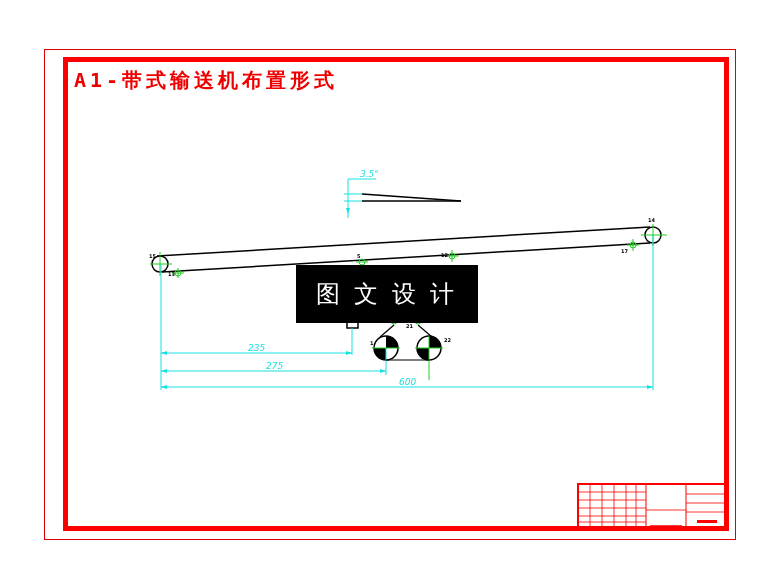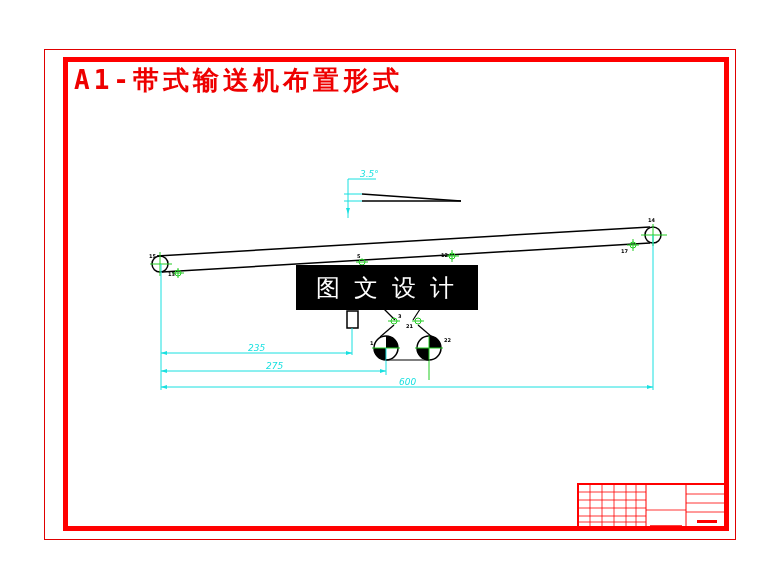--- a/index.html
+++ b/index.html
@@ -1,21 +1,21 @@
 <!DOCTYPE html>
 <html><head>
 <meta charset="utf-8">
 <style>
   html, body { margin:0; padding:0; background:#ffffff; }
   body { width:775px; height:576px; position:relative; overflow:hidden; font-family:"DejaVu Sans", sans-serif; }
   .outer-frame { position:absolute; left:44px; top:49px; width:692px; height:491px; border:1px solid #e00000; box-sizing:border-box; }
   .inner-frame { position:absolute; left:63px; top:57px; width:666px; height:474px; border:5px solid #ff0000; box-sizing:border-box; }
-  .title { position:absolute; left:74px; top:64px; font-family:"DejaVu Sans Mono", monospace; font-size:26px; font-weight:bold; color:#ee0000; letter-spacing:4px; line-height:32px; white-space:nowrap; }
+  .title { position:absolute; left:74px; top:64px; font-family:"DejaVu Sans Mono", monospace; font-size:20px; font-weight:bold; color:#ee0000; letter-spacing:4px; line-height:32px; white-space:nowrap; }
   svg.drawing { position:absolute; left:0; top:0; }
-  .watermark { position:absolute; left:296px; top:265px; width:182px; height:45px; background:#000; color:#fff; font-size:24px; letter-spacing:14px; display:flex; align-items:center; justify-content:center; padding-left:10px; box-sizing:border-box; }
+  .watermark { position:absolute; left:296px; top:265px; width:182px; height:58px; background:#000; color:#fff; font-size:24px; letter-spacing:14px; display:flex; align-items:center; justify-content:center; padding-left:10px; box-sizing:border-box; }
   .dim-text { font-family:"DejaVu Sans", sans-serif; font-size:9px; fill:#19e0e0; font-style:italic; }
   .label-text { font-family:"DejaVu Sans", sans-serif; font-size:5px; fill:#000; font-weight:bold; }
 </style>
 </head>
 <body>
 
 <div class="outer-frame"></div>
 <div class="inner-frame"></div>
 
 <div class="title">A1-带式输送机布置形式</div>

